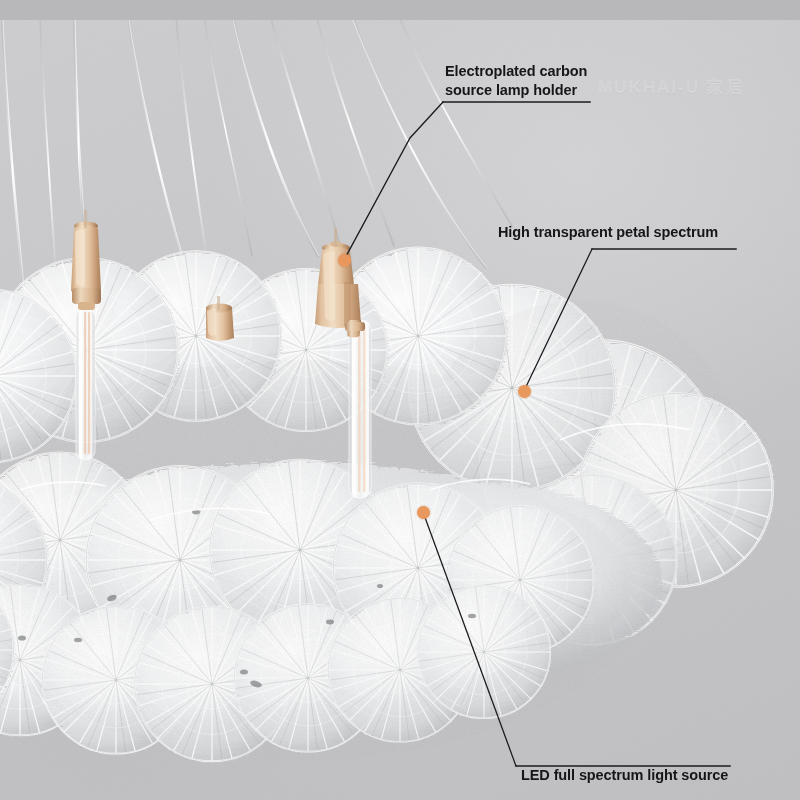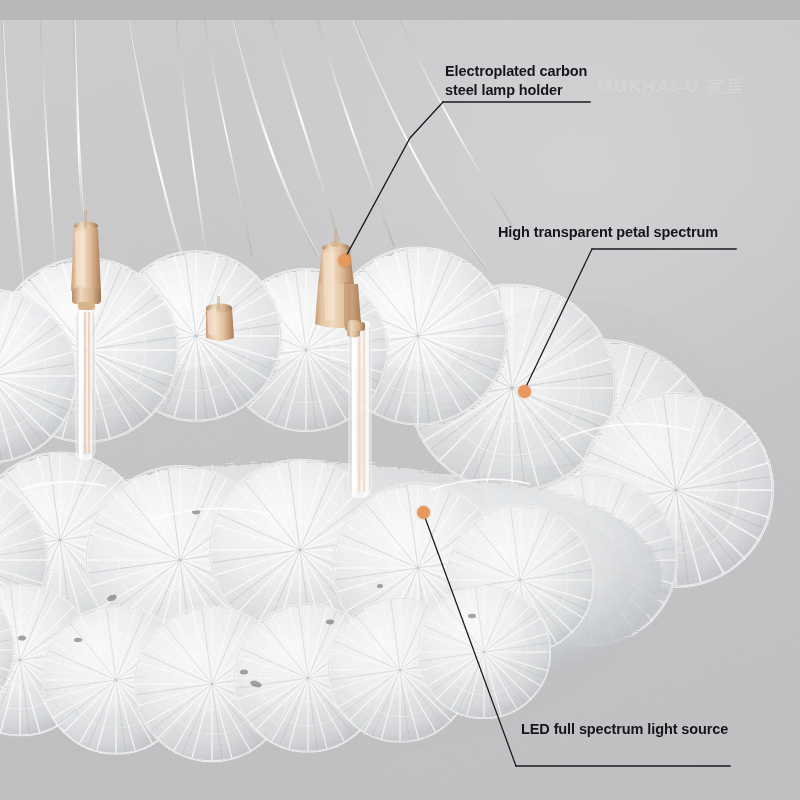--- a/index.html
+++ b/index.html
@@ -65,21 +65,21 @@
     font-family: "Liberation Sans", sans-serif;
     font-weight: 700;
     font-size: 14.5px;
     line-height: 1.30;
     color: #16161a;
     white-space: pre;
     letter-spacing: -0.1px;
   }
   .ann-label.l1 { left: 445px; top: 42px; }
   .ann-label.l2 { left: 498px; top: 203px; }
-  .ann-label.l3 { left: 521px; top: 700px; }
+  .ann-label.l3 { left: 521px; top: 746px; }
 
   .hot-dot {
     position: absolute;
     width: 13px;
     height: 13px;
     margin-left: -6.5px;
     margin-top: -6.5px;
     border-radius: 50%;
     background: #e8975d;
     box-shadow: 0 0 2px rgba(190,110,55,.55);
@@ -409,20 +409,20 @@
 
         <line x1="516" y1="746" x2="730" y2="746"></line>
         <polyline points="516,746 423,492" stroke-width="1.3"></polyline>
       </g>
     </svg>
 
     <div class="hot-dot" style="left:344px;top:240px;"></div>
     <div class="hot-dot" style="left:524px;top:371px;"></div>
     <div class="hot-dot" style="left:423px;top:492px;"></div>
 
-    <div class="ann-label l1"><span>Electroplated carbon</span><br><span>steel lamp holder</span></div>
+    <div class="ann-label l1"><span>Electroplated carbon</span><br><span>source lamp holder</span></div>
 
     <div class="ann-label l2">High transparent petal spectrum</div>
 
     <div class="ann-label l3">LED full spectrum light source</div>
   </div>
 
 </div>
 
 </body></html>

